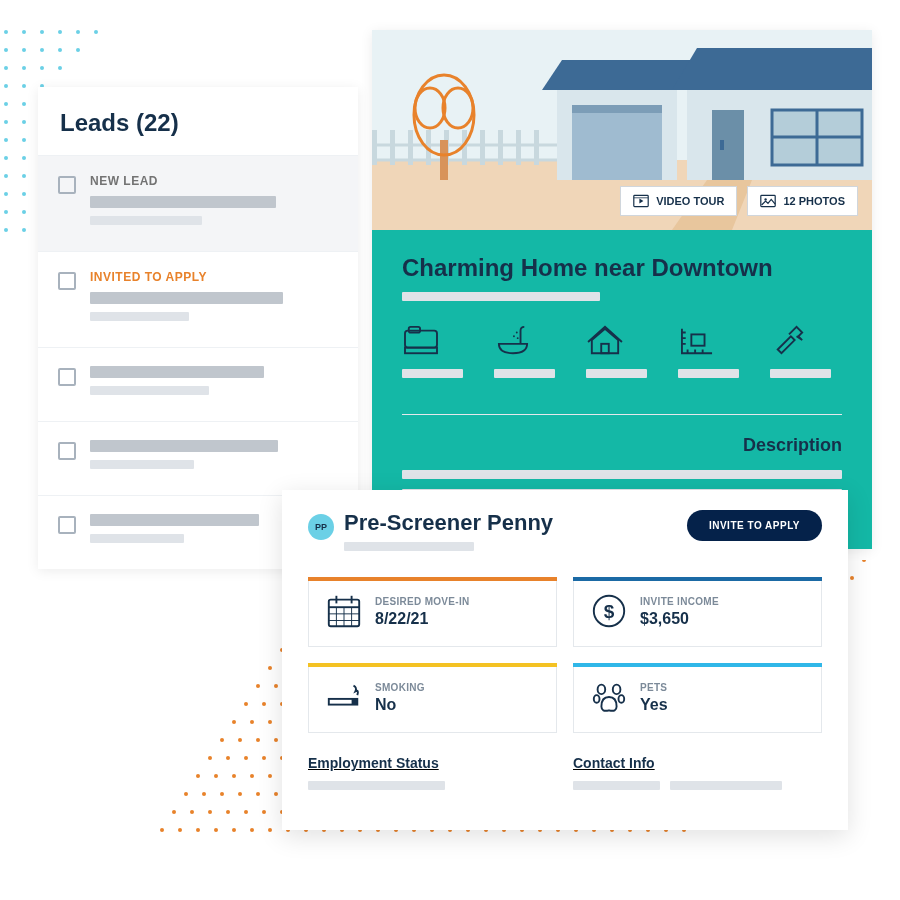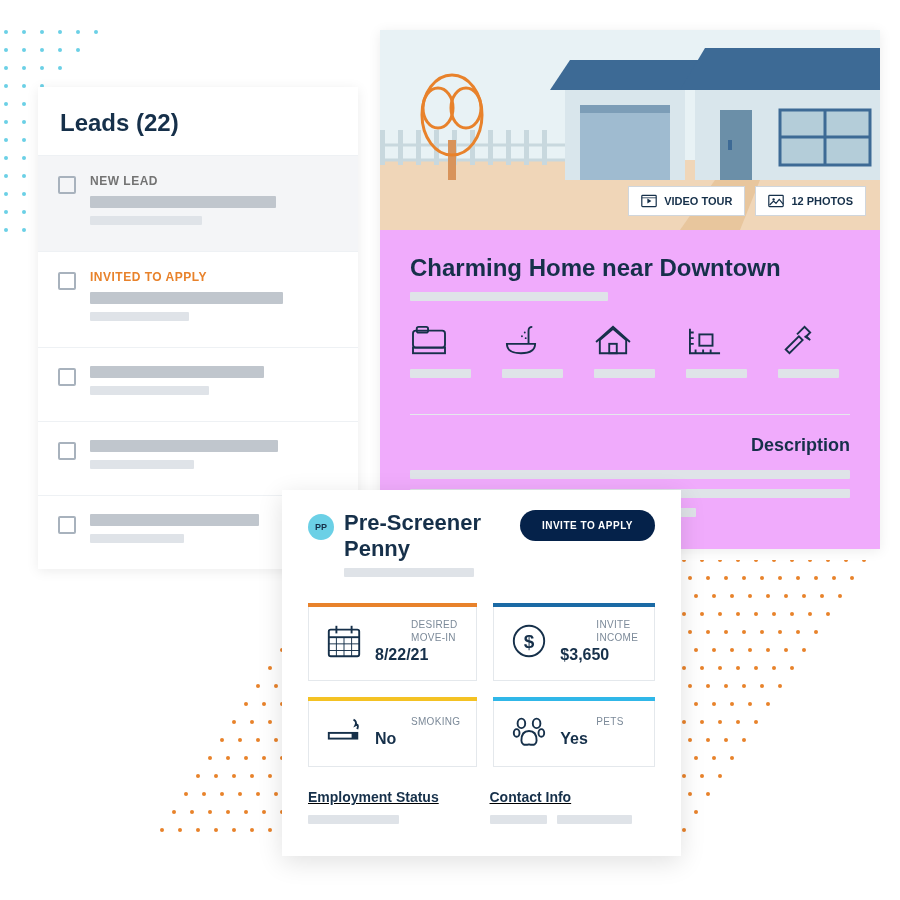--- a/index.html
+++ b/index.html
@@ -13,47 +13,47 @@
 .lead-row.sel { background: #f4f5f7; }
 .checkbox { width: 18px; height: 18px; border: 2px solid #a8b2bd; border-radius: 2px; flex: none; margin-top: 2px; }
 .lead-body { flex: 1; }
 .lead-status { font-size: 12px; font-weight: 800; letter-spacing: 0.5px; margin-bottom: 8px; }
 .status-new { color: #737373; }
 .status-inv { color: #e8822b; }
 .status-con { color: #2a9b48; }
 .ph-line { background: #c0c6cd; height: 12px; border-radius: 1px; margin-bottom: 8px; }
 .ph-line.sm { height: 9px; background: #dfe3e8; }
 
-.listing-panel { position: absolute; left: 380px; top: 30px; width: 500px; background: #f0abfc; box-shadow: 0 2px 12px rgba(0,0,0,0.08); }
+.listing-panel { position: absolute; left: 372px; top: 30px; width: 500px; background: #14b8a6; box-shadow: 0 2px 12px rgba(0,0,0,0.08); }
 .listing-hero { height: 200px; background: #e8f2f5; position: relative; overflow: hidden; }
 .media-btns { position: absolute; right: 14px; bottom: 14px; display: flex; gap: 10px; }
 .media-btn { background: #fff; border: 1px solid #d0d6dc; padding: 7px 12px; font-size: 11px; font-weight: 700; color: #16304a; display: flex; align-items: center; gap: 7px; cursor: pointer; }
 .media-btn svg, .media-btn .ico { width: 16px; height: 14px; }
 .listing-body { padding: 24px 30px; }
 .listing-title { font-size: 24px; font-weight: 800; color: #16304a; margin-bottom: 10px; }
 .feat-row { display: flex; gap: 20px; margin: 24px 0 28px; }
 .feat { flex: 1; }
 .feat-icon { width: 38px; height: 32px; margin-bottom: 8px; }
 .hr { height: 1px; background: #e4e8ec; margin-bottom: 20px; }
 .desc-title { font-size: 18px; font-weight: 800; color: #16304a; margin-bottom: 14px; text-align: right; }
 
-.lead-card { position: absolute; left: 282px; top: 490px; width: 399px; background: #fff; box-shadow: 0 6px 24px rgba(0,0,0,0.12); padding: 20px 26px 24px; }
+.lead-card { position: absolute; left: 282px; top: 490px; width: 566px; background: #fff; box-shadow: 0 6px 24px rgba(0,0,0,0.12); padding: 20px 26px 32px; }
 .lead-card-hdr { display: flex; align-items: flex-start; gap: 10px; margin-bottom: 18px; }
 .avatar { width: 26px; height: 26px; border-radius: 50%; background: #6bd0e6; color: #16304a; font-size: 9px; font-weight: 800; display: flex; align-items: center; justify-content: center; margin-top: 4px; }
 .lead-name { font-size: 22px; font-weight: 800; color: #16304a; }
 .invite-btn { margin-left: auto; background: #05224a; color: #fff; border: none; border-radius: 22px; padding: 10px 22px; font-size: 10px; font-weight: 800; letter-spacing: 0.5px; cursor: pointer; }
 .info-grid { display: grid; grid-template-columns: 1fr 1fr; gap: 16px; margin-bottom: 22px; }
 .info-box { border: 1px solid #e4e8ec; padding: 14px 16px 16px; display: flex; gap: 12px; align-items: center; position: relative; }
 .info-box::before { content: ""; position: absolute; left: -1px; right: -1px; top: -1px; height: 4px; }
 .bar-or::before { background: #e8822b; }
 .bar-bl::before { background: #1b6aa5; }
 .bar-cy::before { background: #30b7e8; }
 .bar-ye::before { background: #f4c223; }
 .info-icon { width: 38px; height: 38px; flex: none; }
-.info-label { font-size: 10px; font-weight: 400; color: #7c8a99; letter-spacing: 0.3px; line-height: 1.3; margin-left: 36px; }
+.info-label { font-size: 10px; font-weight: 700; color: #7c8a99; letter-spacing: 0.3px; line-height: 1.3; }
 .info-val { font-size: 16px; font-weight: 800; color: #16304a; margin-top: 2px; }
 .sect-row { display: grid; grid-template-columns: 1fr 1fr; gap: 16px; text-decoration: underline; }
 .sect-title { font-size: 14px; font-weight: 800; color: #16304a; margin-bottom: 10px; }
 </style>
 </head>
 <body>
 
 <svg class="dot-grid" style="left:0;top:26px;width:120px;height:220px">
 <g fill="#6bd0e6">
 <circle cx="6" cy="6" r="2"></circle>

